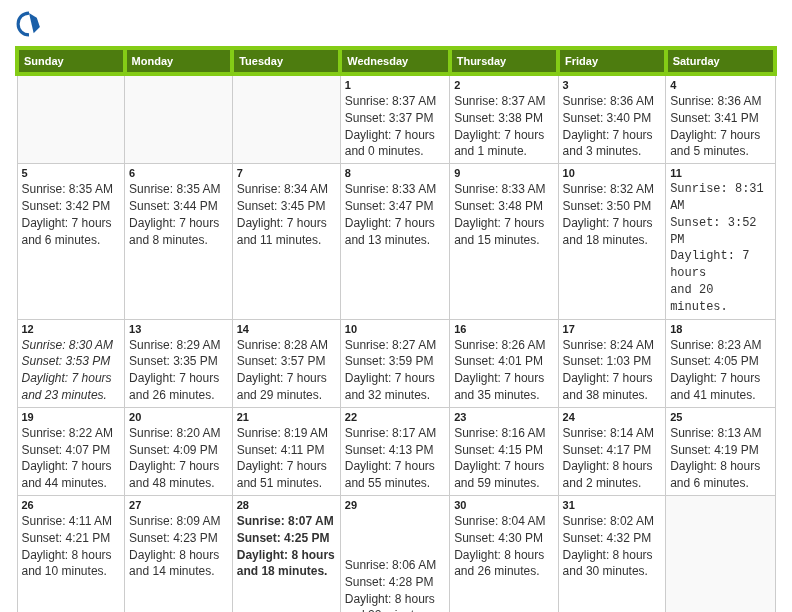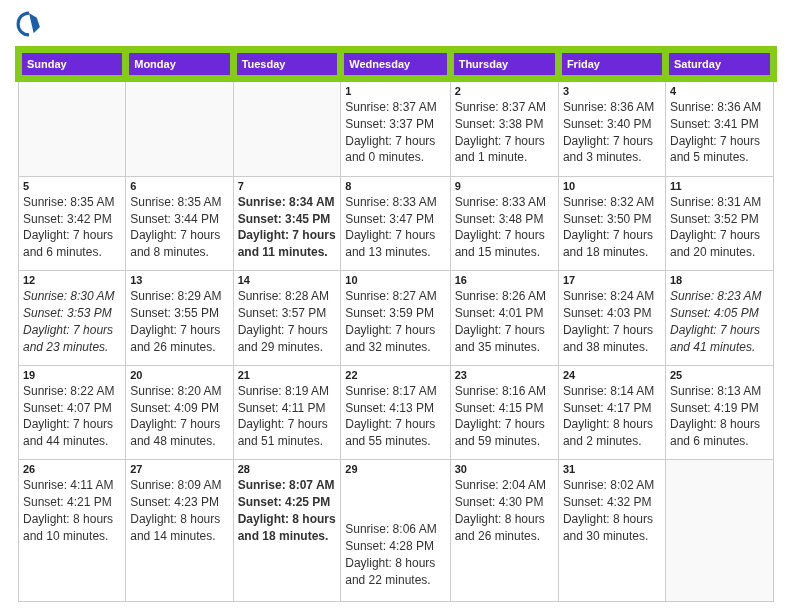--- a/index.html
+++ b/index.html
@@ -54,26 +54,26 @@
       font-size: 14px;
       color: #444;
     }
     .calendar {
       width: 100%;
       border-collapse: collapse;
       flex: 1;
       font-size: 9.5px;
     }
     .calendar thead tr th {
-      background-color: #6d28d9;
+      background-color: #4d7c0f;
       color: #fff;
       text-align: left;
       padding: 5px 5px;
       font-size: 11px;
-      border: 7px solid #84cc16;
+      border: 4px solid #84cc16;
     }
     .calendar tbody tr td {
       border: 1px solid #ccc;
       vertical-align: top;
       padding: 3px 4px;
       width: 113px;
       background: #fff;
     }
     .calendar tbody tr td.empty {
       background: #f9f9f9;
@@ -168,21 +168,21 @@
           </td>
           <td>
             <div class="day-number">6</div>
             <div class="day-info" style="white-space: pre-line;">Sunrise: 8:35 AM
 Sunset: 3:44 PM
 Daylight: 7 hours
 and 8 minutes.</div>
           </td>
           <td>
             <div class="day-number">7</div>
-            <div class="day-info" style="white-space: pre-line; font-weight: bold;">Sunrise: 8:34 AM
+            <div class="day-info" style="white-space: pre-line;">Sunrise: 8:34 AM
 Sunset: 3:45 PM
 Daylight: 7 hours
 and 11 minutes.</div>
           </td>
           <td>
             <div class="day-number">8</div>
             <div class="day-info" style="white-space: pre-line;">Sunrise: 8:33 AM
 Sunset: 3:47 PM
 Daylight: 7 hours
 and 13 minutes.</div>
@@ -196,38 +196,38 @@
           </td>
           <td>
             <div class="day-number">10</div>
             <div class="day-info" style="white-space: pre-line;">Sunrise: 8:32 AM
 Sunset: 3:50 PM
 Daylight: 7 hours
 and 18 minutes.</div>
           </td>
           <td>
             <div class="day-number">11</div>
-            <div class="day-info" style="white-space: pre-line;">Sunrise: 8:31 AM
+            <div class="day-info" style="white-space: pre-line; font-family: Liberation Mono, monospace;">Sunrise: 8:31 AM
 Sunset: 3:52 PM
 Daylight: 7 hours
 and 20 minutes.</div>
           </td>
         </tr>
         <tr class="week-row">
           <td>
             <div class="day-number">12</div>
             <div class="day-info" style="white-space: pre-line; font-style: italic;">Sunrise: 8:30 AM
 Sunset: 3:53 PM
 Daylight: 7 hours
 and 23 minutes.</div>
           </td>
           <td>
             <div class="day-number">13</div>
             <div class="day-info" style="white-space: pre-line;">Sunrise: 8:29 AM
-Sunset: 3:55 PM
+Sunset: 3:35 PM
 Daylight: 7 hours
 and 26 minutes.</div>
           </td>
           <td>
             <div class="day-number">14</div>
             <div class="day-info" style="white-space: pre-line;">Sunrise: 8:28 AM
 Sunset: 3:57 PM
 Daylight: 7 hours
 and 29 minutes.</div>
           </td>
@@ -241,27 +241,27 @@
           <td>
             <div class="day-number">16</div>
             <div class="day-info" style="white-space: pre-line;">Sunrise: 8:26 AM
 Sunset: 4:01 PM
 Daylight: 7 hours
 and 35 minutes.</div>
           </td>
           <td>
             <div class="day-number">17</div>
             <div class="day-info" style="white-space: pre-line;">Sunrise: 8:24 AM
-Sunset: 4:03 PM
+Sunset: 1:03 PM
 Daylight: 7 hours
 and 38 minutes.</div>
           </td>
           <td>
             <div class="day-number">18</div>
-            <div class="day-info" style="white-space: pre-line; font-style: italic;">Sunrise: 8:23 AM
+            <div class="day-info" style="white-space: pre-line;">Sunrise: 8:23 AM
 Sunset: 4:05 PM
 Daylight: 7 hours
 and 41 minutes.</div>
           </td>
         </tr>
         <tr class="week-row">
           <td>
             <div class="day-number">19</div>
             <div class="day-info" style="white-space: pre-line;">Sunrise: 8:22 AM
 Sunset: 4:07 PM
@@ -335,21 +335,21 @@
           </td>
           <td>
             <div class="day-number">29</div>
             <div class="day-info" style="white-space: pre-line; margin-top: 46px;">Sunrise: 8:06 AM
 Sunset: 4:28 PM
 Daylight: 8 hours
 and 22 minutes.</div>
           </td>
           <td>
             <div class="day-number">30</div>
-            <div class="day-info" style="white-space: pre-line;">Sunrise: 2:04 AM
+            <div class="day-info" style="white-space: pre-line;">Sunrise: 8:04 AM
 Sunset: 4:30 PM
 Daylight: 8 hours
 and 26 minutes.</div>
           </td>
           <td>
             <div class="day-number">31</div>
             <div class="day-info" style="white-space: pre-line;">Sunrise: 8:02 AM
 Sunset: 4:32 PM
 Daylight: 8 hours
 and 30 minutes.</div>

